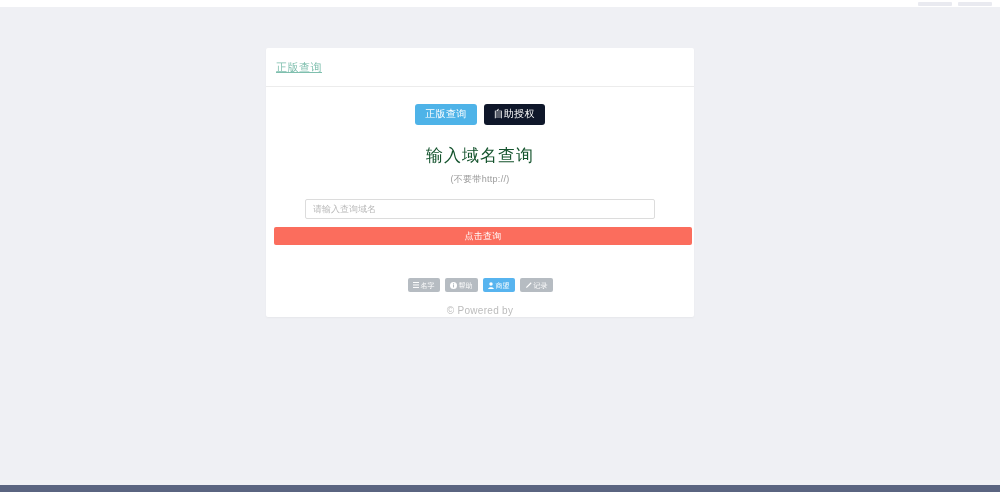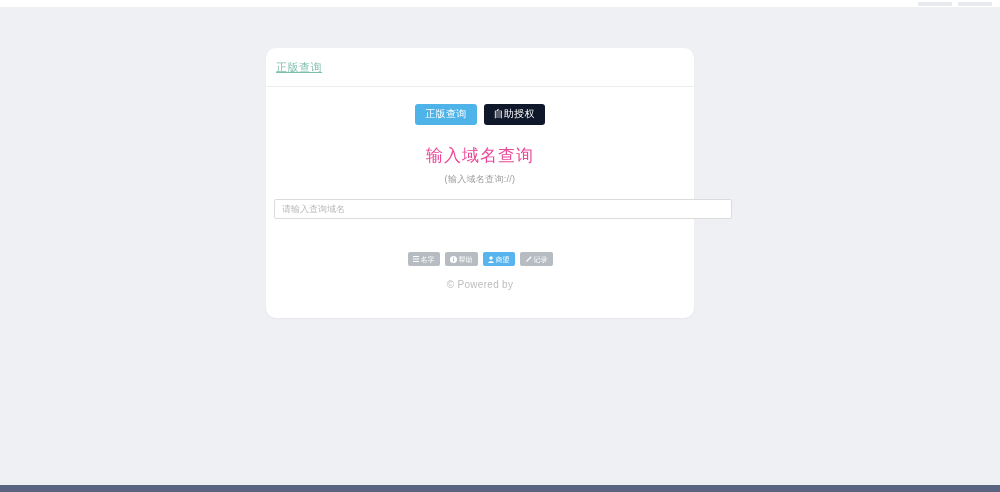--- a/index.html
+++ b/index.html
@@ -53,23 +53,23 @@
     background: #5a6480;
   }
 
   
   .card {
     position: absolute;
     left: 266px;
     top: 41px;
     width: 428px;
     background: #ffffff;
-    border-radius: 10px;
+    border-radius: 2px;
     box-shadow: 0 1px 2px rgba(0,0,0,0.04);
-    padding-bottom: 28px;
+    padding-bottom: 1px;
   }
 
   .card-header {
     height: 38px;
     border-bottom: 1px solid #ececec;
     display: flex;
     align-items: center;
     padding: 0 8px 0 10px;
   }
   .header-link {
@@ -102,38 +102,38 @@
     font-family: inherit;
     letter-spacing: 0.3px;
   }
   .pill.blue  { background: #4eb3e8; }
   .pill.green { background: #0f172a; }
 
   
   .query-title {
     text-align: center;
     font-size: 17px;
-    color: #ec4899;
+    color: #14532d;
     font-weight: 400;
     margin: 19px 0 0;
     letter-spacing: 1px;
   }
   .query-sub {
     text-align: center;
     font-size: 9px;
     color: #9b9b9b;
     margin-top: 6px;
     letter-spacing: 0.3px;
   }
 
   
   .domain-input {
     display: block;
     box-sizing: border-box;
-    width: 458px;
+    width: 350px;
     margin: 13px auto 0;
     height: 20px;
     border: 1px solid #dcdcdc;
     border-radius: 2px;
     padding: 0 7px;
     font-size: 9px;
     color: #555;
     font-family: inherit;
     outline: none;
     background: #fff;
@@ -208,24 +208,25 @@
     </div>
 
     <div class="card-body">
 
       <div class="nav-buttons">
         <button class="pill blue">正版查询</button>
         <button class="pill green">自助授权</button>
       </div>
 
       <h1 class="query-title">输入域名查询</h1>
-      <div class="query-sub">(输入域名查询://)</div>
+      <div class="query-sub">(不要带http://)</div>
 
       <input class="domain-input" type="text" placeholder="请输入查询域名" style="">
 
+      <button class="submit-btn">点击查询</button>
 
       <div class="footer-buttons">
 
         <button class="mini-btn grey">
           <span>
             <svg width="6" height="6" viewBox="0 0 8 8">
               <rect x="0" y="0" width="8" height="1.3" fill="#fff"></rect>
               <rect x="0" y="3.3" width="8" height="1.3" fill="#fff"></rect>
               <rect x="0" y="6.6" width="8" height="1.3" fill="#fff"></rect>
             </svg>

